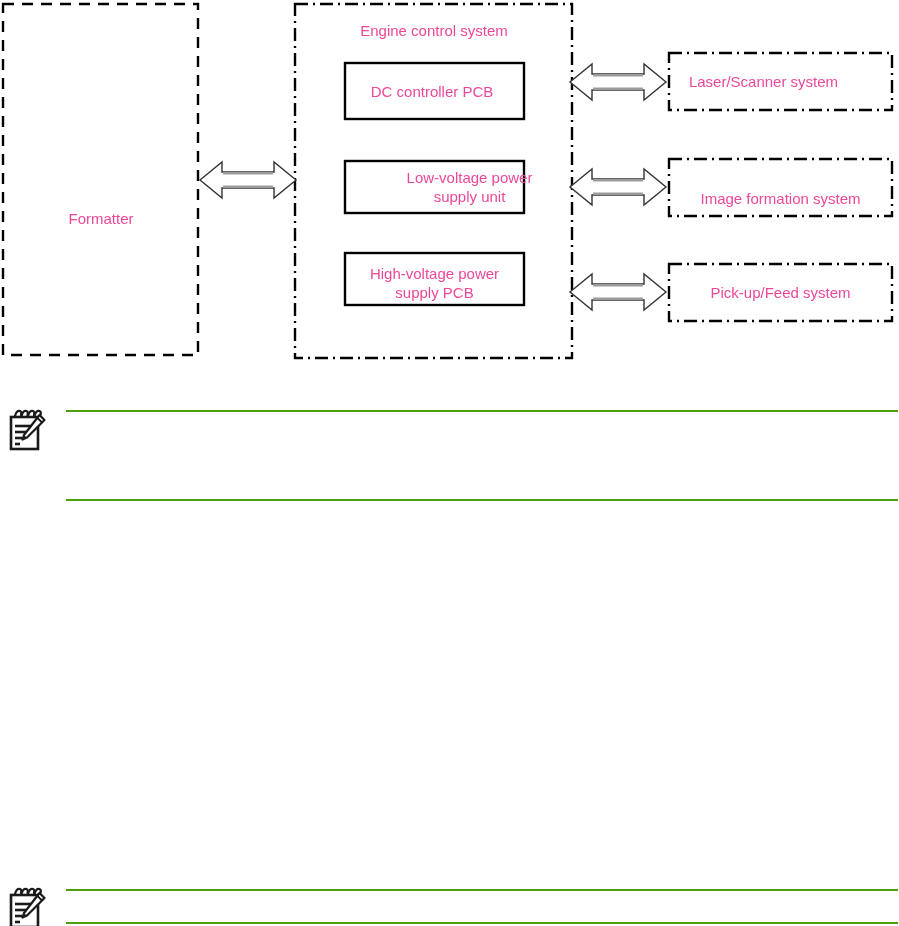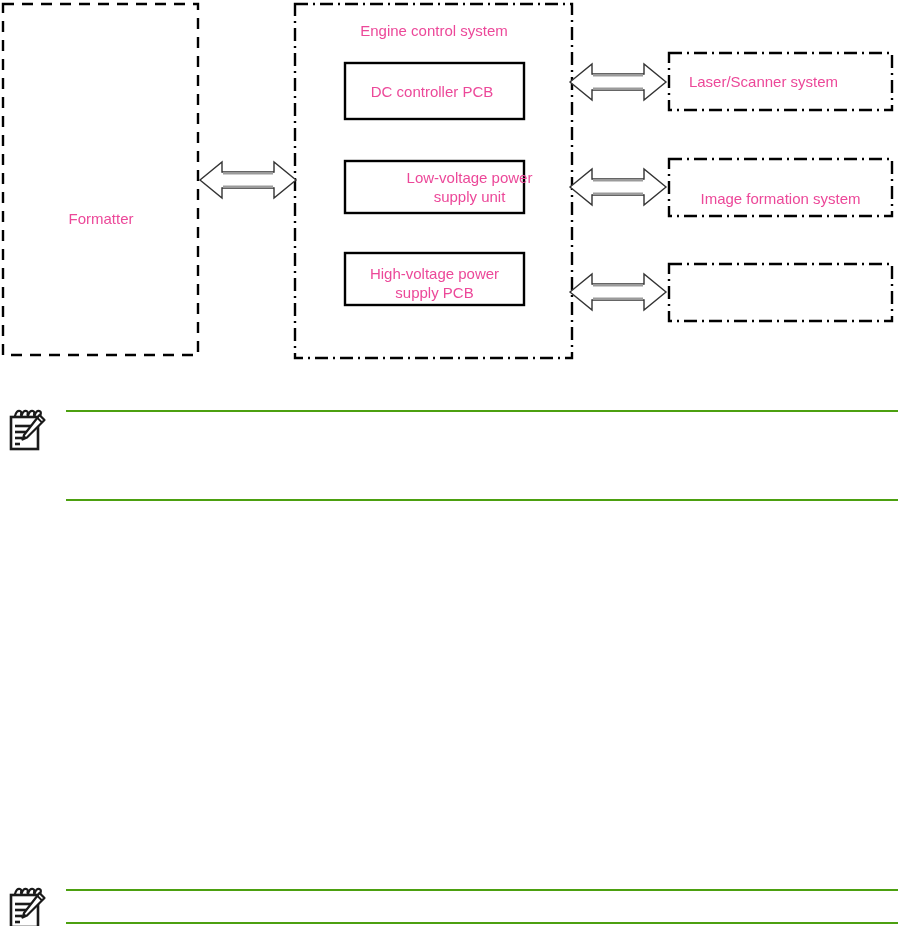--- a/index.html
+++ b/index.html
@@ -131,20 +131,21 @@
     <div class="blk-label" style="left:345px; top:161px; width:179px; height:52px;margin-left:35px;">Low-voltage power
 supply unit</div>
 
     <div class="blk-label" style="left:345px; top:253px; width:179px; height:60px;">High-voltage power
 supply PCB</div>
 
     <div class="blk-label" style="left:652px; top:53px; width:223px; height:57px;">Laser/Scanner system</div>
 
     <div class="blk-label" style="left:669px; top:170px; width:223px; height:57px;">Image formation system</div>
 
+    <div class="blk-label" style="left:669px; top:264px; width:223px; height:57px;">Pick-up/Feed system</div>
   </div>
 
   <div class="note" style="top:0; left:0; width:899px; height:926px; pointer-events:none;">
 
     <div class="note-rule" style="left:66px; top:410px; width:832px;"></div>
 
     <svg class="note-icon" style="left:6px; top:406px;" width="44" height="48" viewBox="0 0 44 48">
 
       <rect x="5" y="11" width="27" height="32" fill="#ffffff" stroke="#1a1a1a" stroke-width="2.6"></rect>
 

